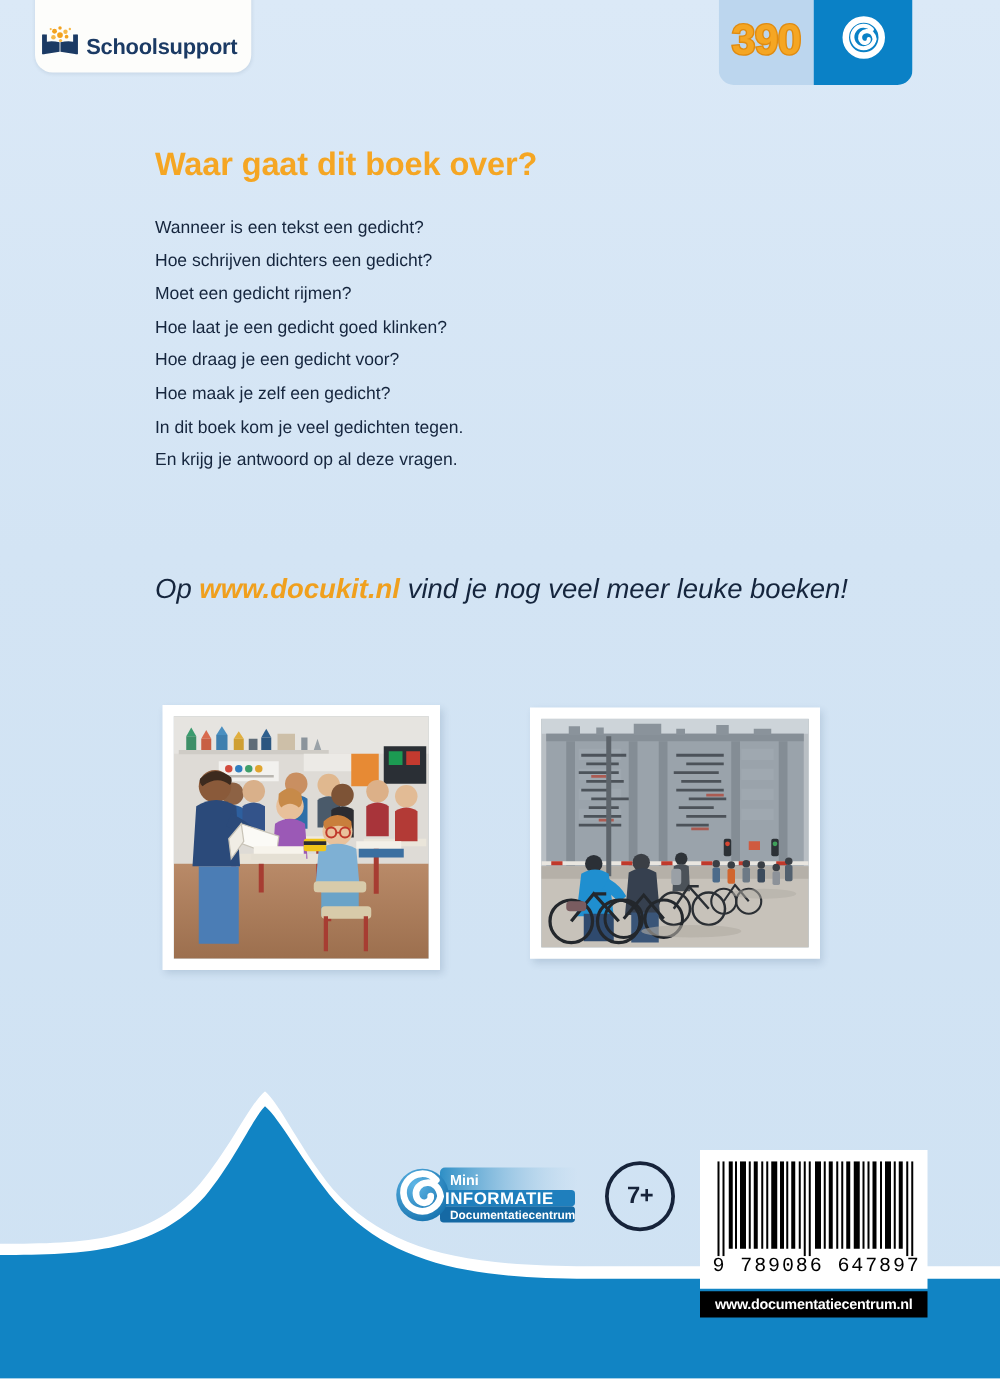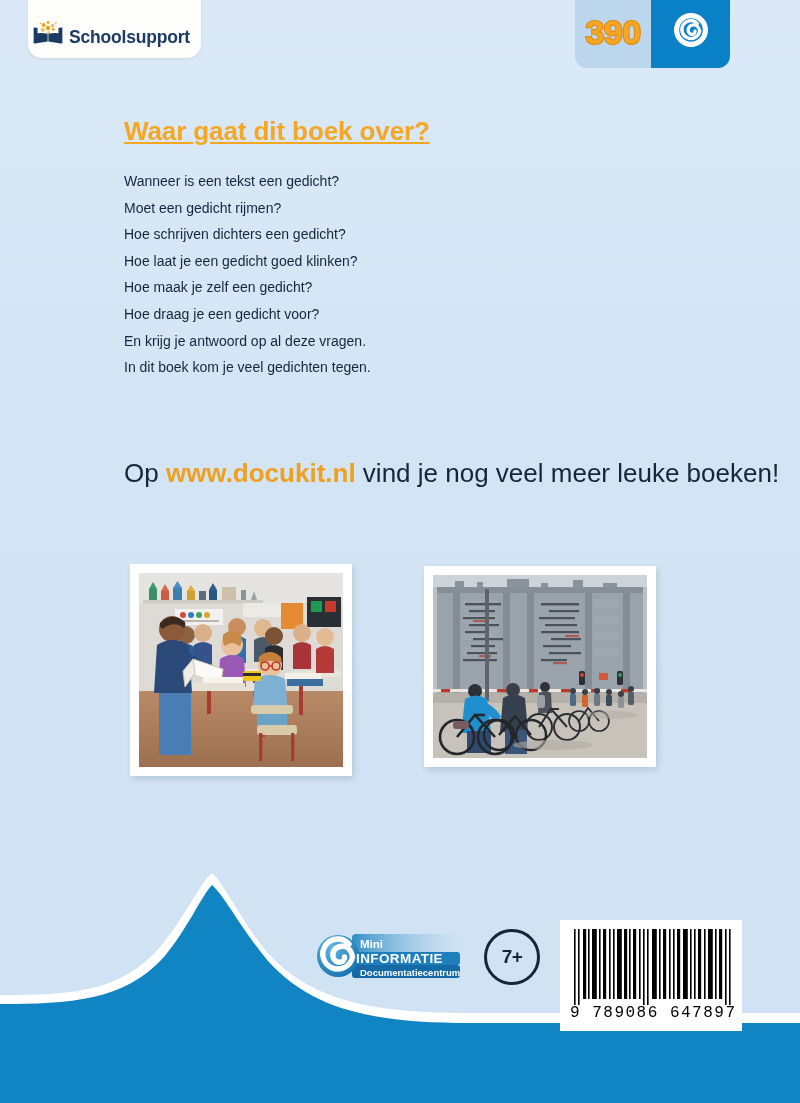--- a/index.html
+++ b/index.html
@@ -88,44 +88,44 @@
 
   
   .heading {
     position: absolute;
     left: 124px;
     top: 116px;
     font-size: 26px;
     font-weight: bold;
     color: #f5a623;
     letter-spacing: -0.1px;
-    text-decoration: underline;
   }
 
   
   .body-lines {
     position: absolute;
     left: 124px;
     top: 168px;
     width: 600px;
   }
   .body-lines .ln {
     font-size: 14px;
     color: #15253d;
     line-height: 26.6px;
     white-space: nowrap;
   }
 
   .url-line {
     position: absolute;
     left: 124px;
     top: 458px;
-    font-size: 26px;
+    font-size: 22px;
     color: #15253d;
     white-space: nowrap;
+    font-style: italic;
   }
   .url-line .url {
     color: #f0a01e;
     font-weight: bold;
   }
 
   
   .photo-frame {
     position: absolute;
     background: #ffffff;
@@ -258,27 +258,27 @@
           <path d="M26.5 13.5 a9 9 0 1 0 2.2 7.8 c -0.7 -4.3 -3.4 -6.6 -6.4 -6.4 c -3.6 0.2 -5.6 3 -5.2 5.8 c 0.3 2.4 2.3 3.9 4.3 3.6 c 1.7 -0.2 2.8 -1.6 2.6 -3.1" fill="none" stroke="#ffffff" stroke-width="3.3" stroke-linecap="round"></path>
         </svg>
       </span>
     </div>
   </div>
 
   <div class="heading">Waar gaat dit boek over?</div>
 
   <div class="body-lines">
     <div class="ln">Wanneer is een tekst een gedicht?</div>
+    <div class="ln">Hoe schrijven dichters een gedicht?</div>
     <div class="ln">Moet een gedicht rijmen?</div>
-    <div class="ln">Hoe schrijven dichters een gedicht?</div>
     <div class="ln">Hoe laat je een gedicht goed klinken?</div>
+    <div class="ln">Hoe draag je een gedicht voor?</div>
     <div class="ln">Hoe maak je zelf een gedicht?</div>
-    <div class="ln">Hoe draag je een gedicht voor?</div>
+    <div class="ln">In dit boek kom je veel gedichten tegen.</div>
     <div class="ln">En krijg je antwoord op al deze vragen.</div>
-    <div class="ln">In dit boek kom je veel gedichten tegen.</div>
   </div>
 
   <div class="url-line"><span>Op </span><span class="url">www.docukit.nl</span><span> vind je nog veel meer leuke boeken!</span></div>
 
   <div class="photo-frame" id="photo1">
     <div class="photo-inner">
       <svg viewBox="0 0 204 194" preserveAspectRatio="none">
         <defs>
           <linearGradient id="flr" x1="0" y1="0" x2="0" y2="1">
             <stop offset="0" stop-color="#b98a68"></stop>
@@ -616,14 +616,15 @@
         <rect x="138" y="0" width="4.8" height="70"></rect>
         <rect x="145" y="0" width="1.6" height="70"></rect>
         <rect x="149" y="0" width="3.2" height="70"></rect>
         <rect x="155" y="0" width="1.6" height="76"></rect>
         <rect x="159" y="0" width="1.6" height="76"></rect>
       </g>
     </svg>
     <div class="bc-digits">9 789086 647897</div>
   </div>
 
+  <div class="url-bar">www.documentatiecentrum.nl</div>
 
 </div>
 
 </body></html>

